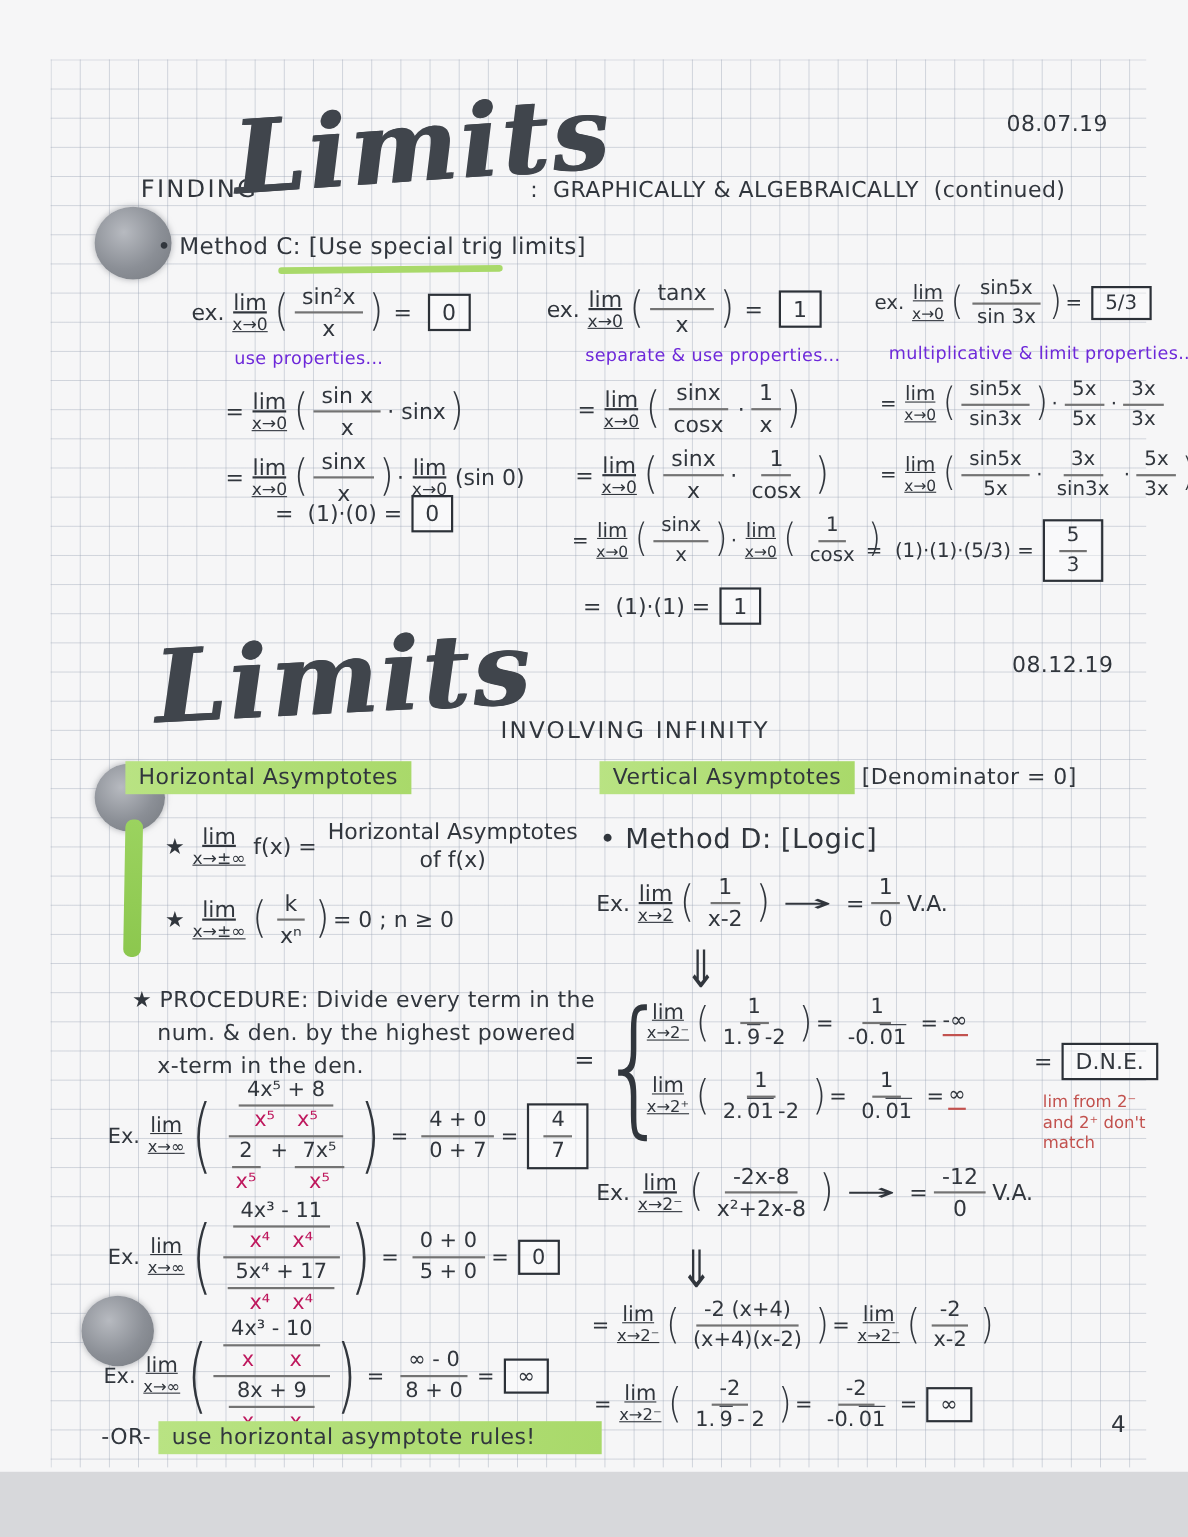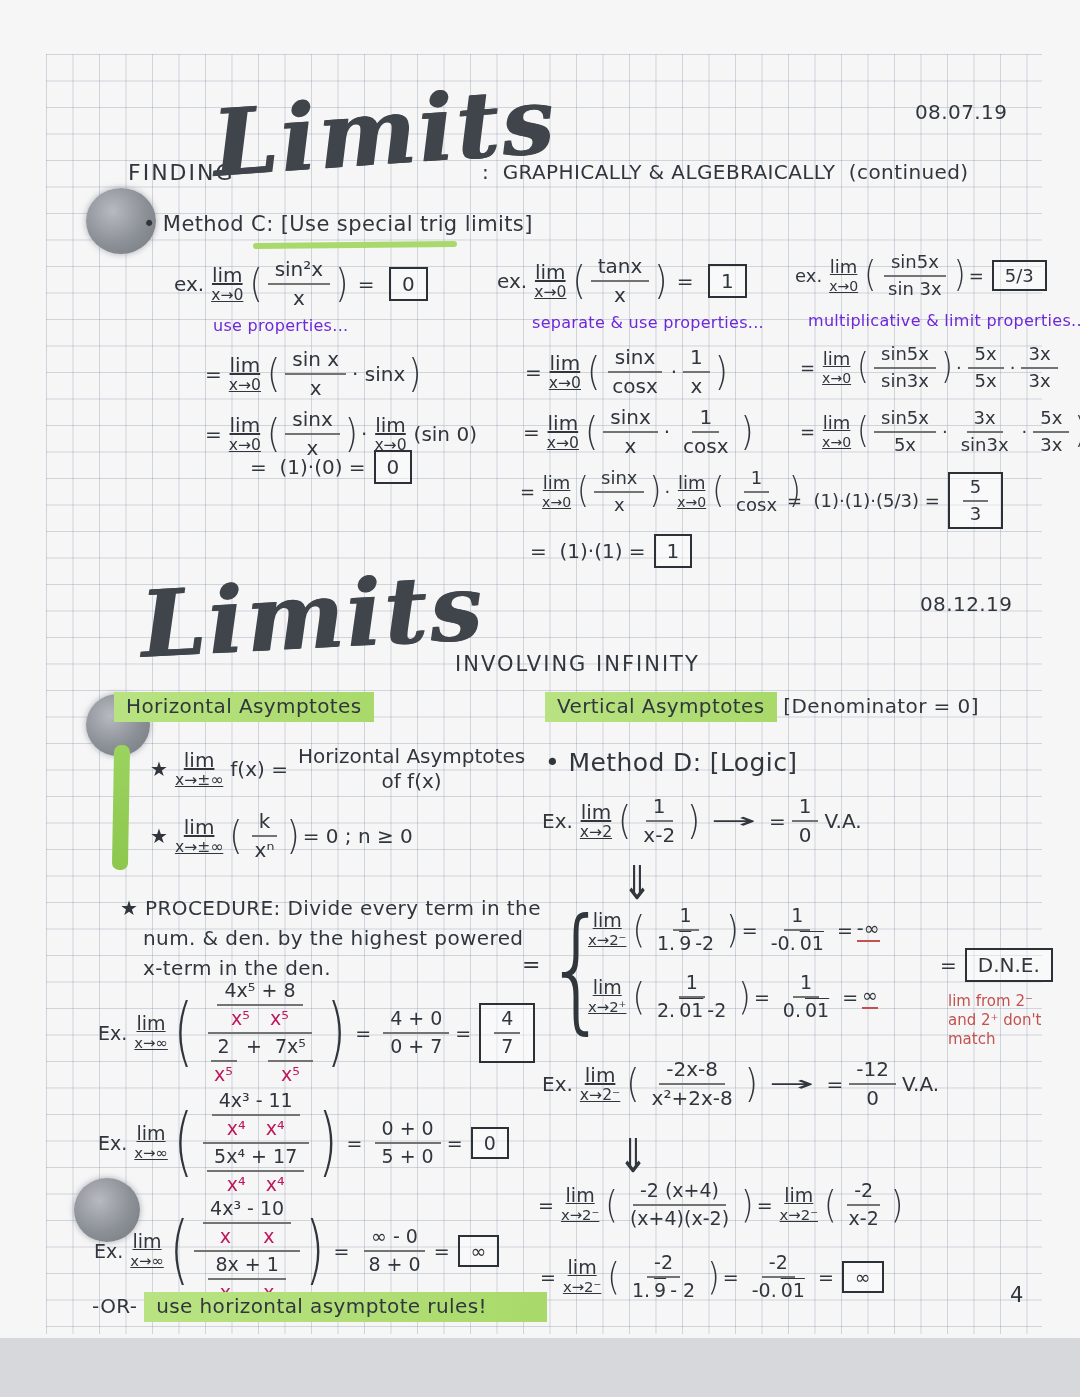--- a/index.html
+++ b/index.html
@@ -523,21 +523,21 @@
           <span class="fd">
             <span class="mtxt blue">x</span>
             <span class="mtxt ">    </span>
             <span class="mtxt blue">x</span>
           </span>
         </span>
       </span>
       <span class="fd">
         <span class="frac ">
           <span class="fn">
-            <span class="mtxt ">8x + 1</span>
+            <span class="mtxt ">8x + 9</span>
           </span>
           <span class="fd">
             <span class="mtxt blue">x</span>
             <span class="mtxt ">    </span>
             <span class="mtxt blue">x</span>
           </span>
         </span>
       </span>
     </span>
     <span class="mtxt pr2">)</span>

